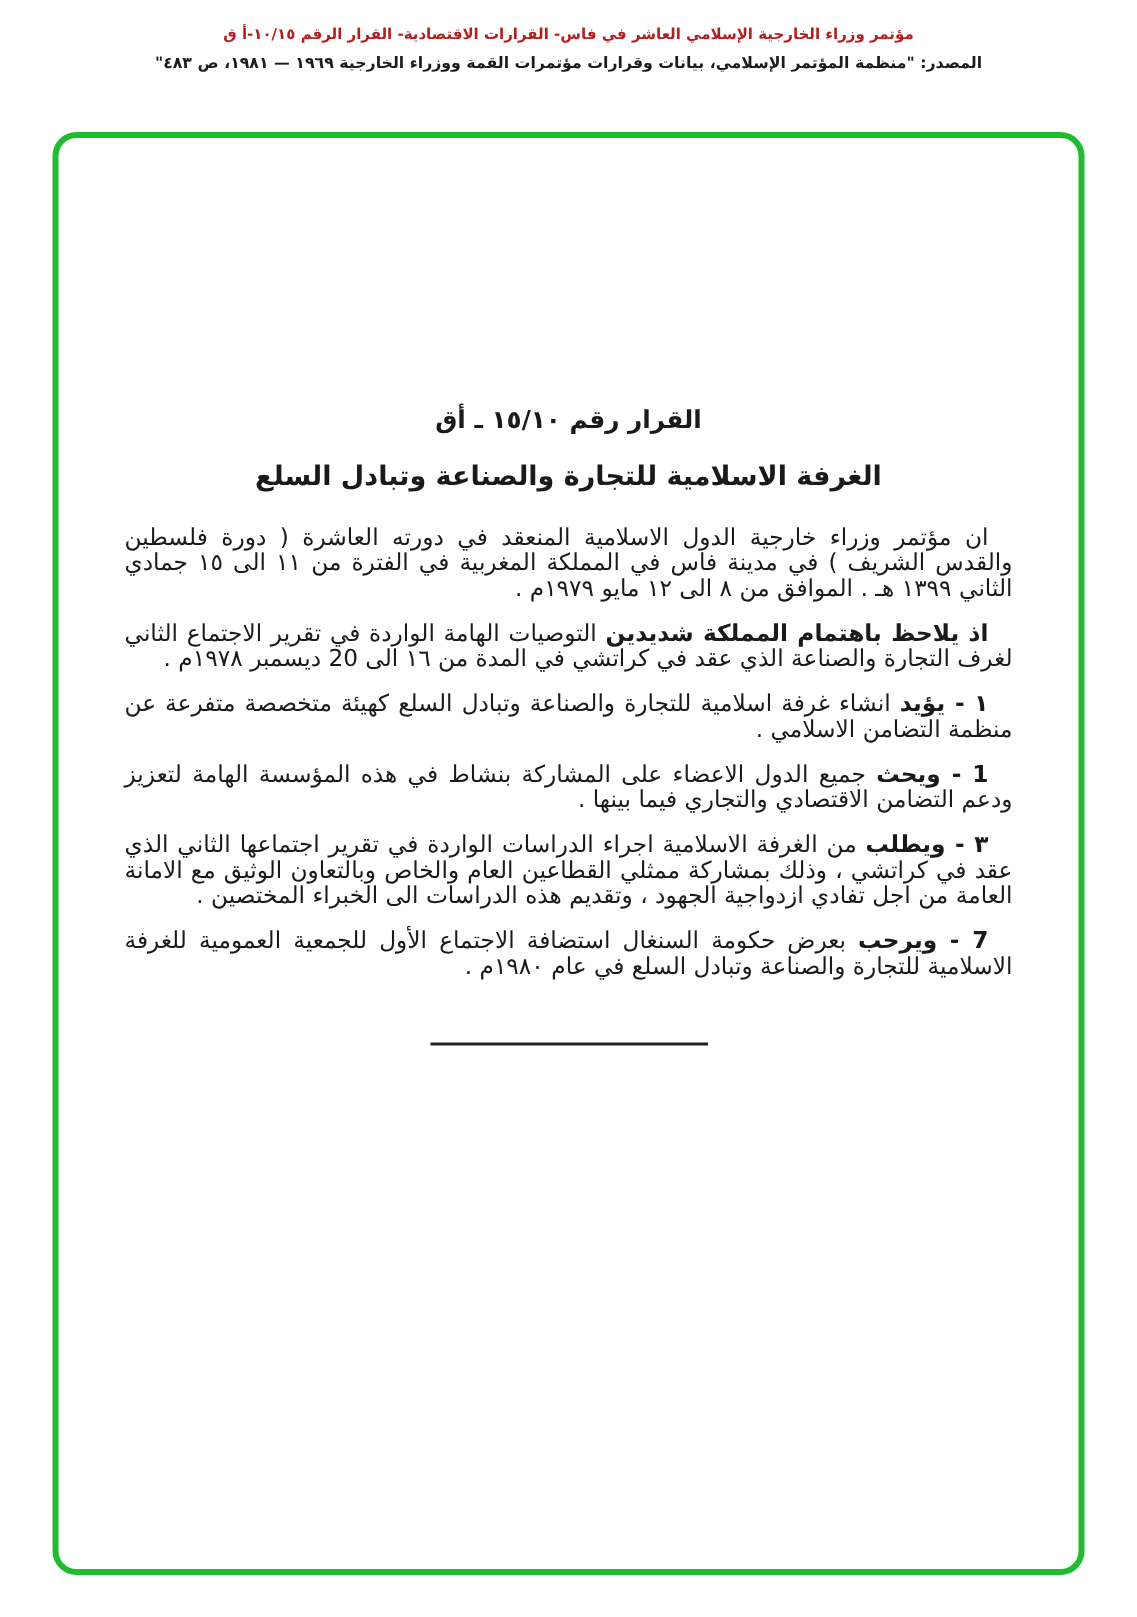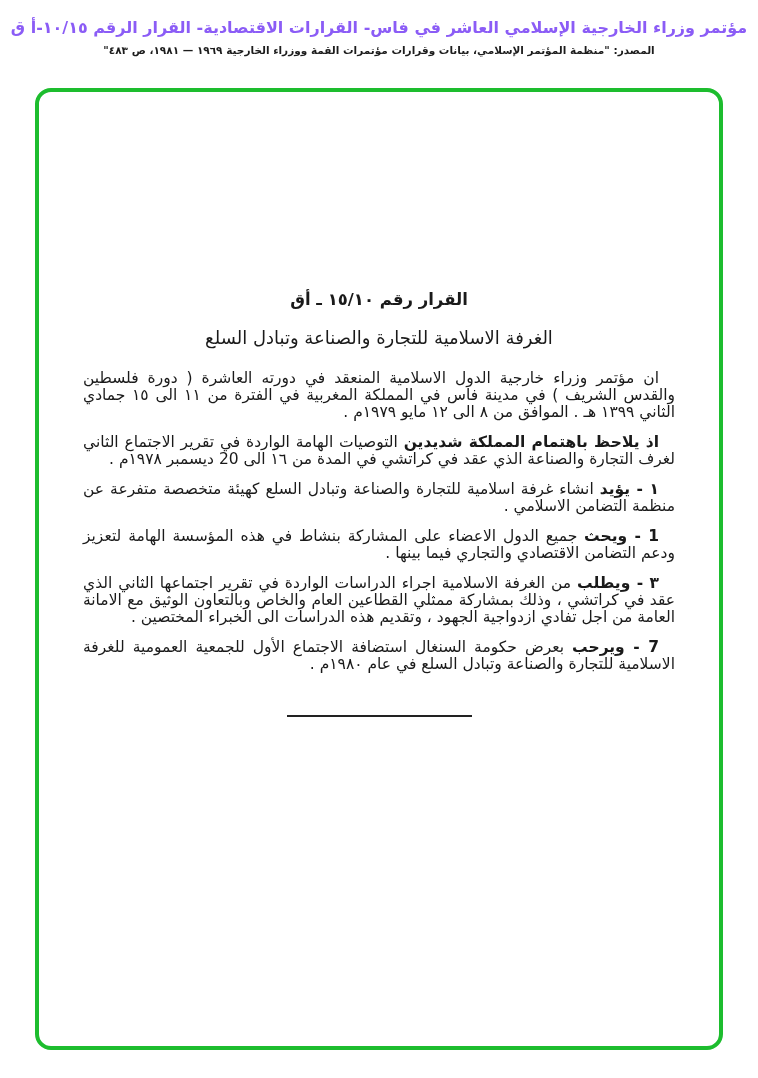--- a/index.html
+++ b/index.html
@@ -15,22 +15,22 @@
     position: relative;
     overflow: hidden;
     color: #161616;
   }
   .header {
     text-align: center;
     padding-top: 18px;
   }
   .header-line1 {
     font-weight: bold;
-    font-size: 16px;
-    color: #8b5cf6;
+    font-size: 10px;
+    color: #b91c1c;
   }
   .header-line2 {
     font-weight: bold;
     font-size: 10.5px;
     color: #1c1c1c;
     margin-top: 7px;
   }
   .frame {
     position: absolute;
     left: 35px;
@@ -38,32 +38,31 @@
     top: 88px;
     bottom: 28px;
     border: 4px solid #1dbd2e;
     border-radius: 16px;
     background: #ffffff;
     box-sizing: border-box;
   }
   .content {
     padding: 178px 44px 0 44px;
     color: #1a1a1a;
-    margin-top: 20px;
   }
   .doc-title {
     text-align: center;
     font-size: 16.5px;
     font-weight: bold;
     margin: 0 0 18px 0;
   }
   .doc-subtitle {
     text-align: center;
     font-size: 18px;
-    font-weight: normal;
+    font-weight: bold;
     margin: 0 0 22px 0;
   }
   .para {
     font-size: 15.5px;
     line-height: 17px;
     text-align: justify;
     text-indent: 16px;
     margin: 0 0 13px 0;
   }
   .para .lead {

